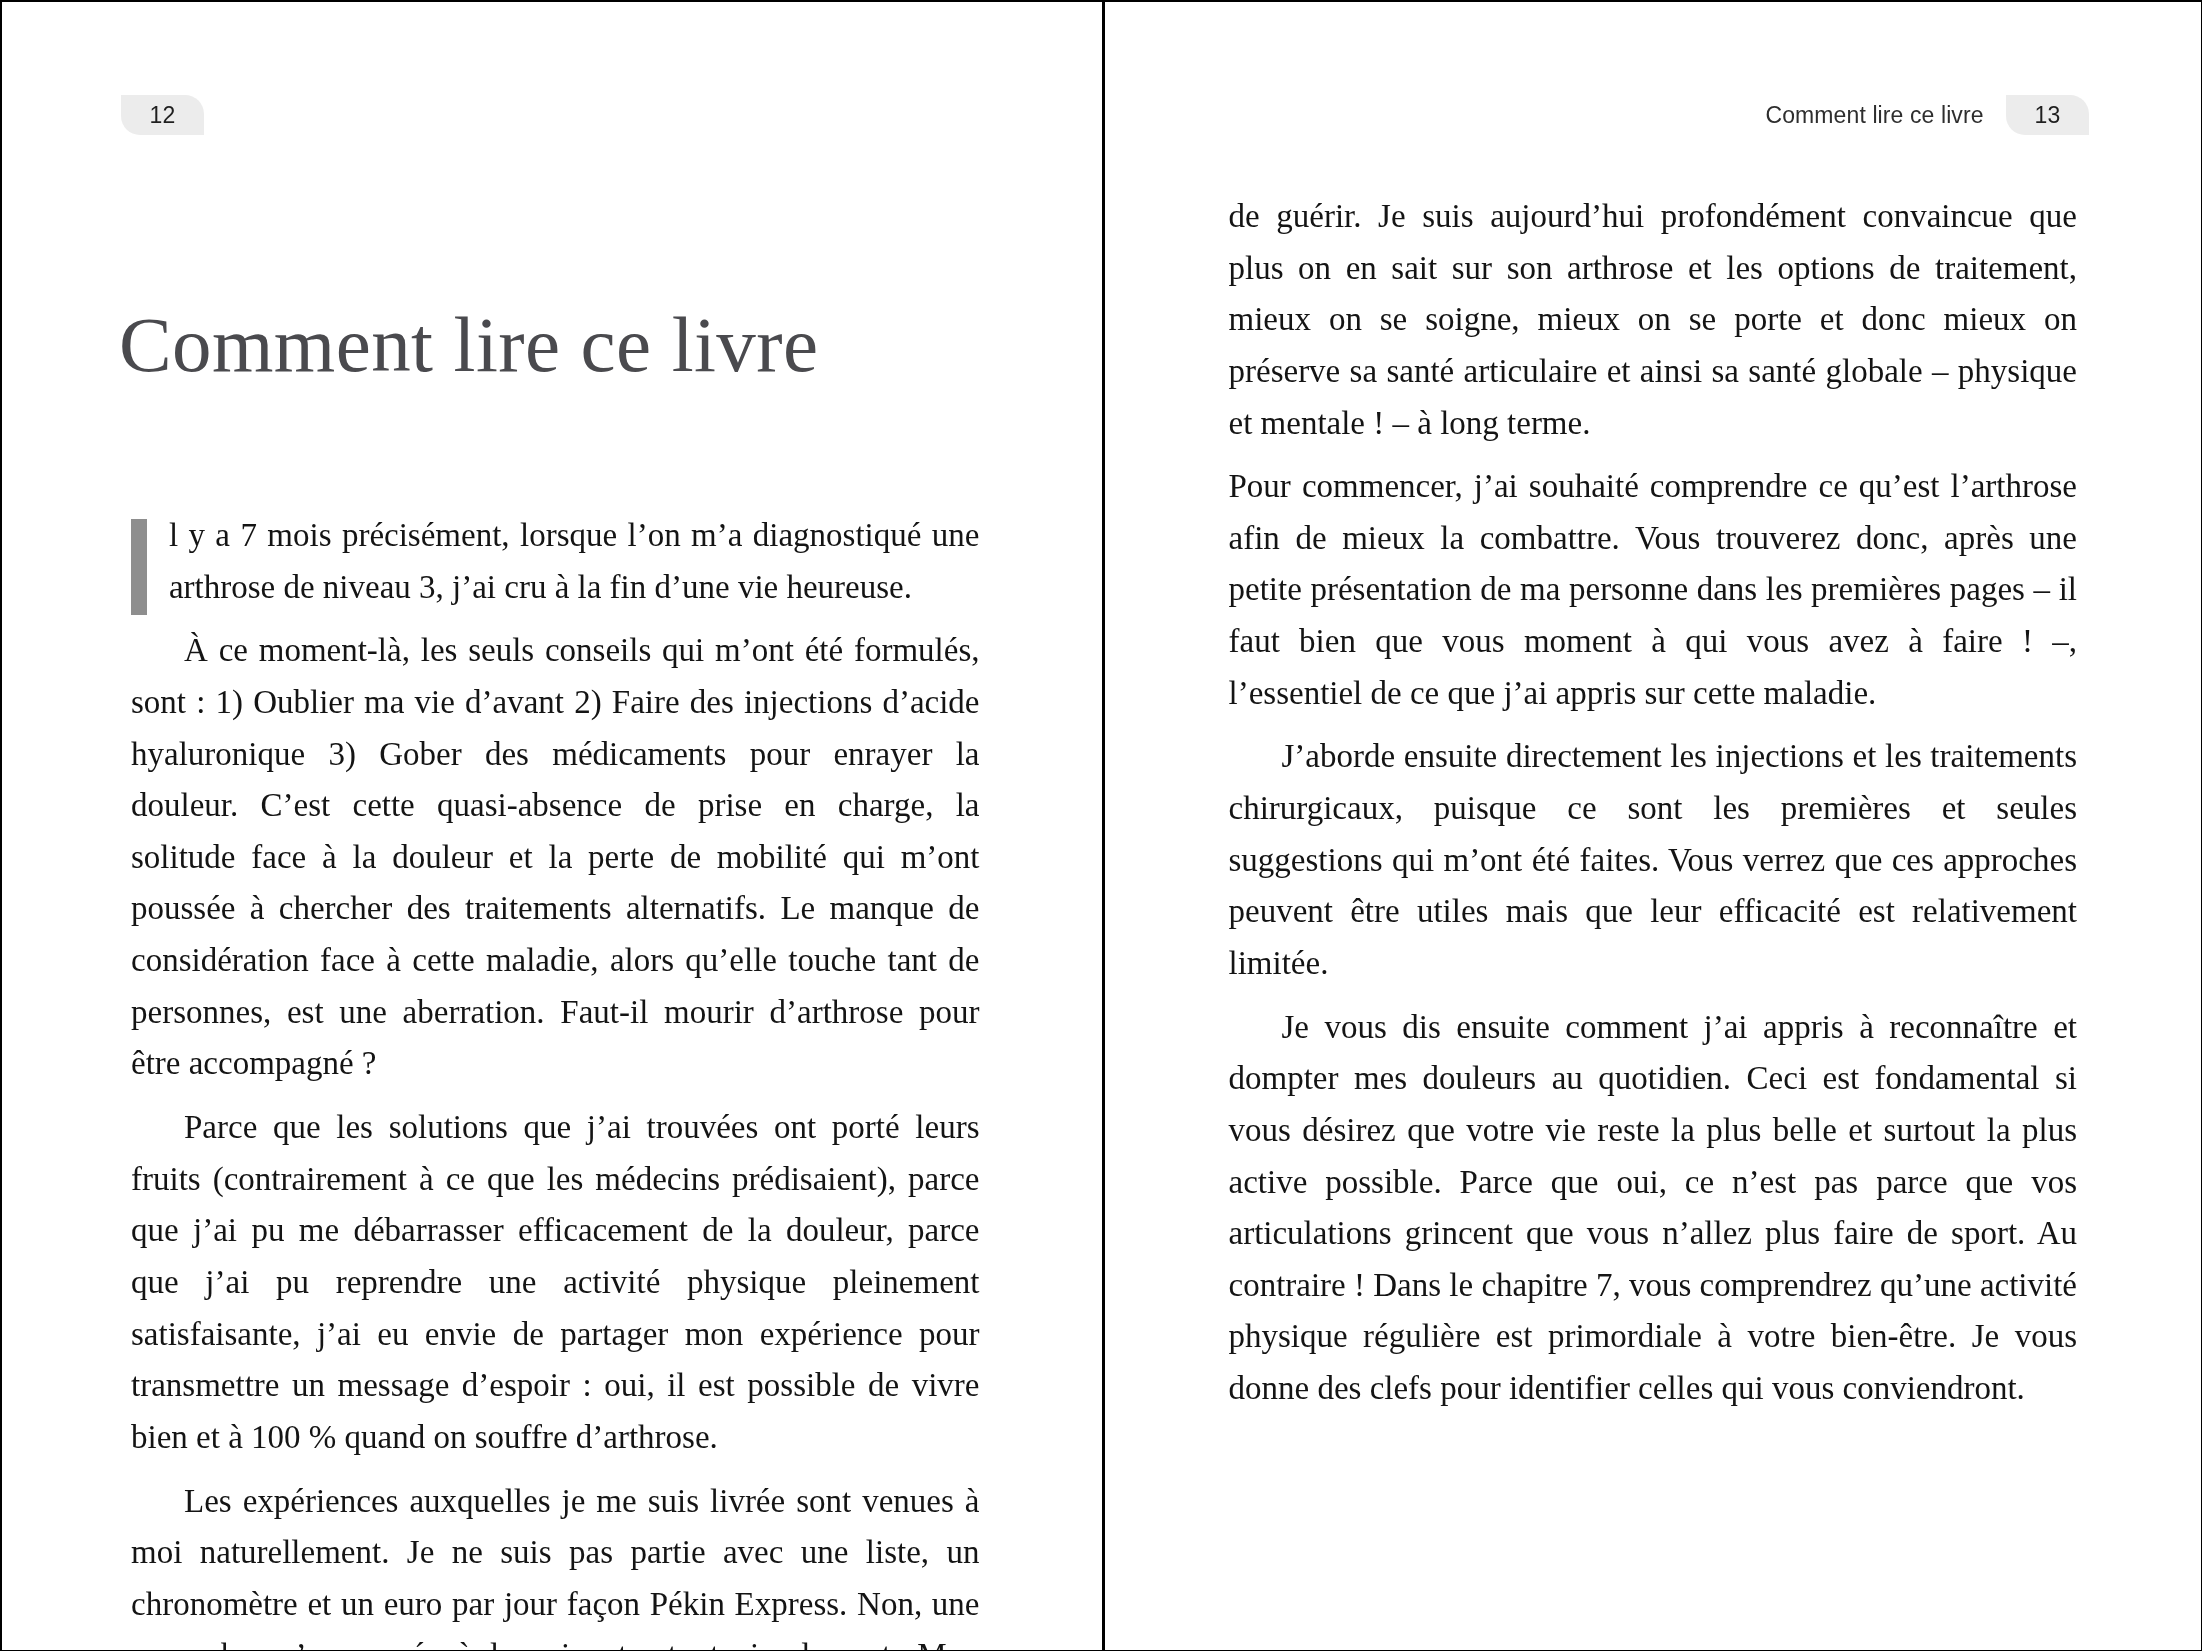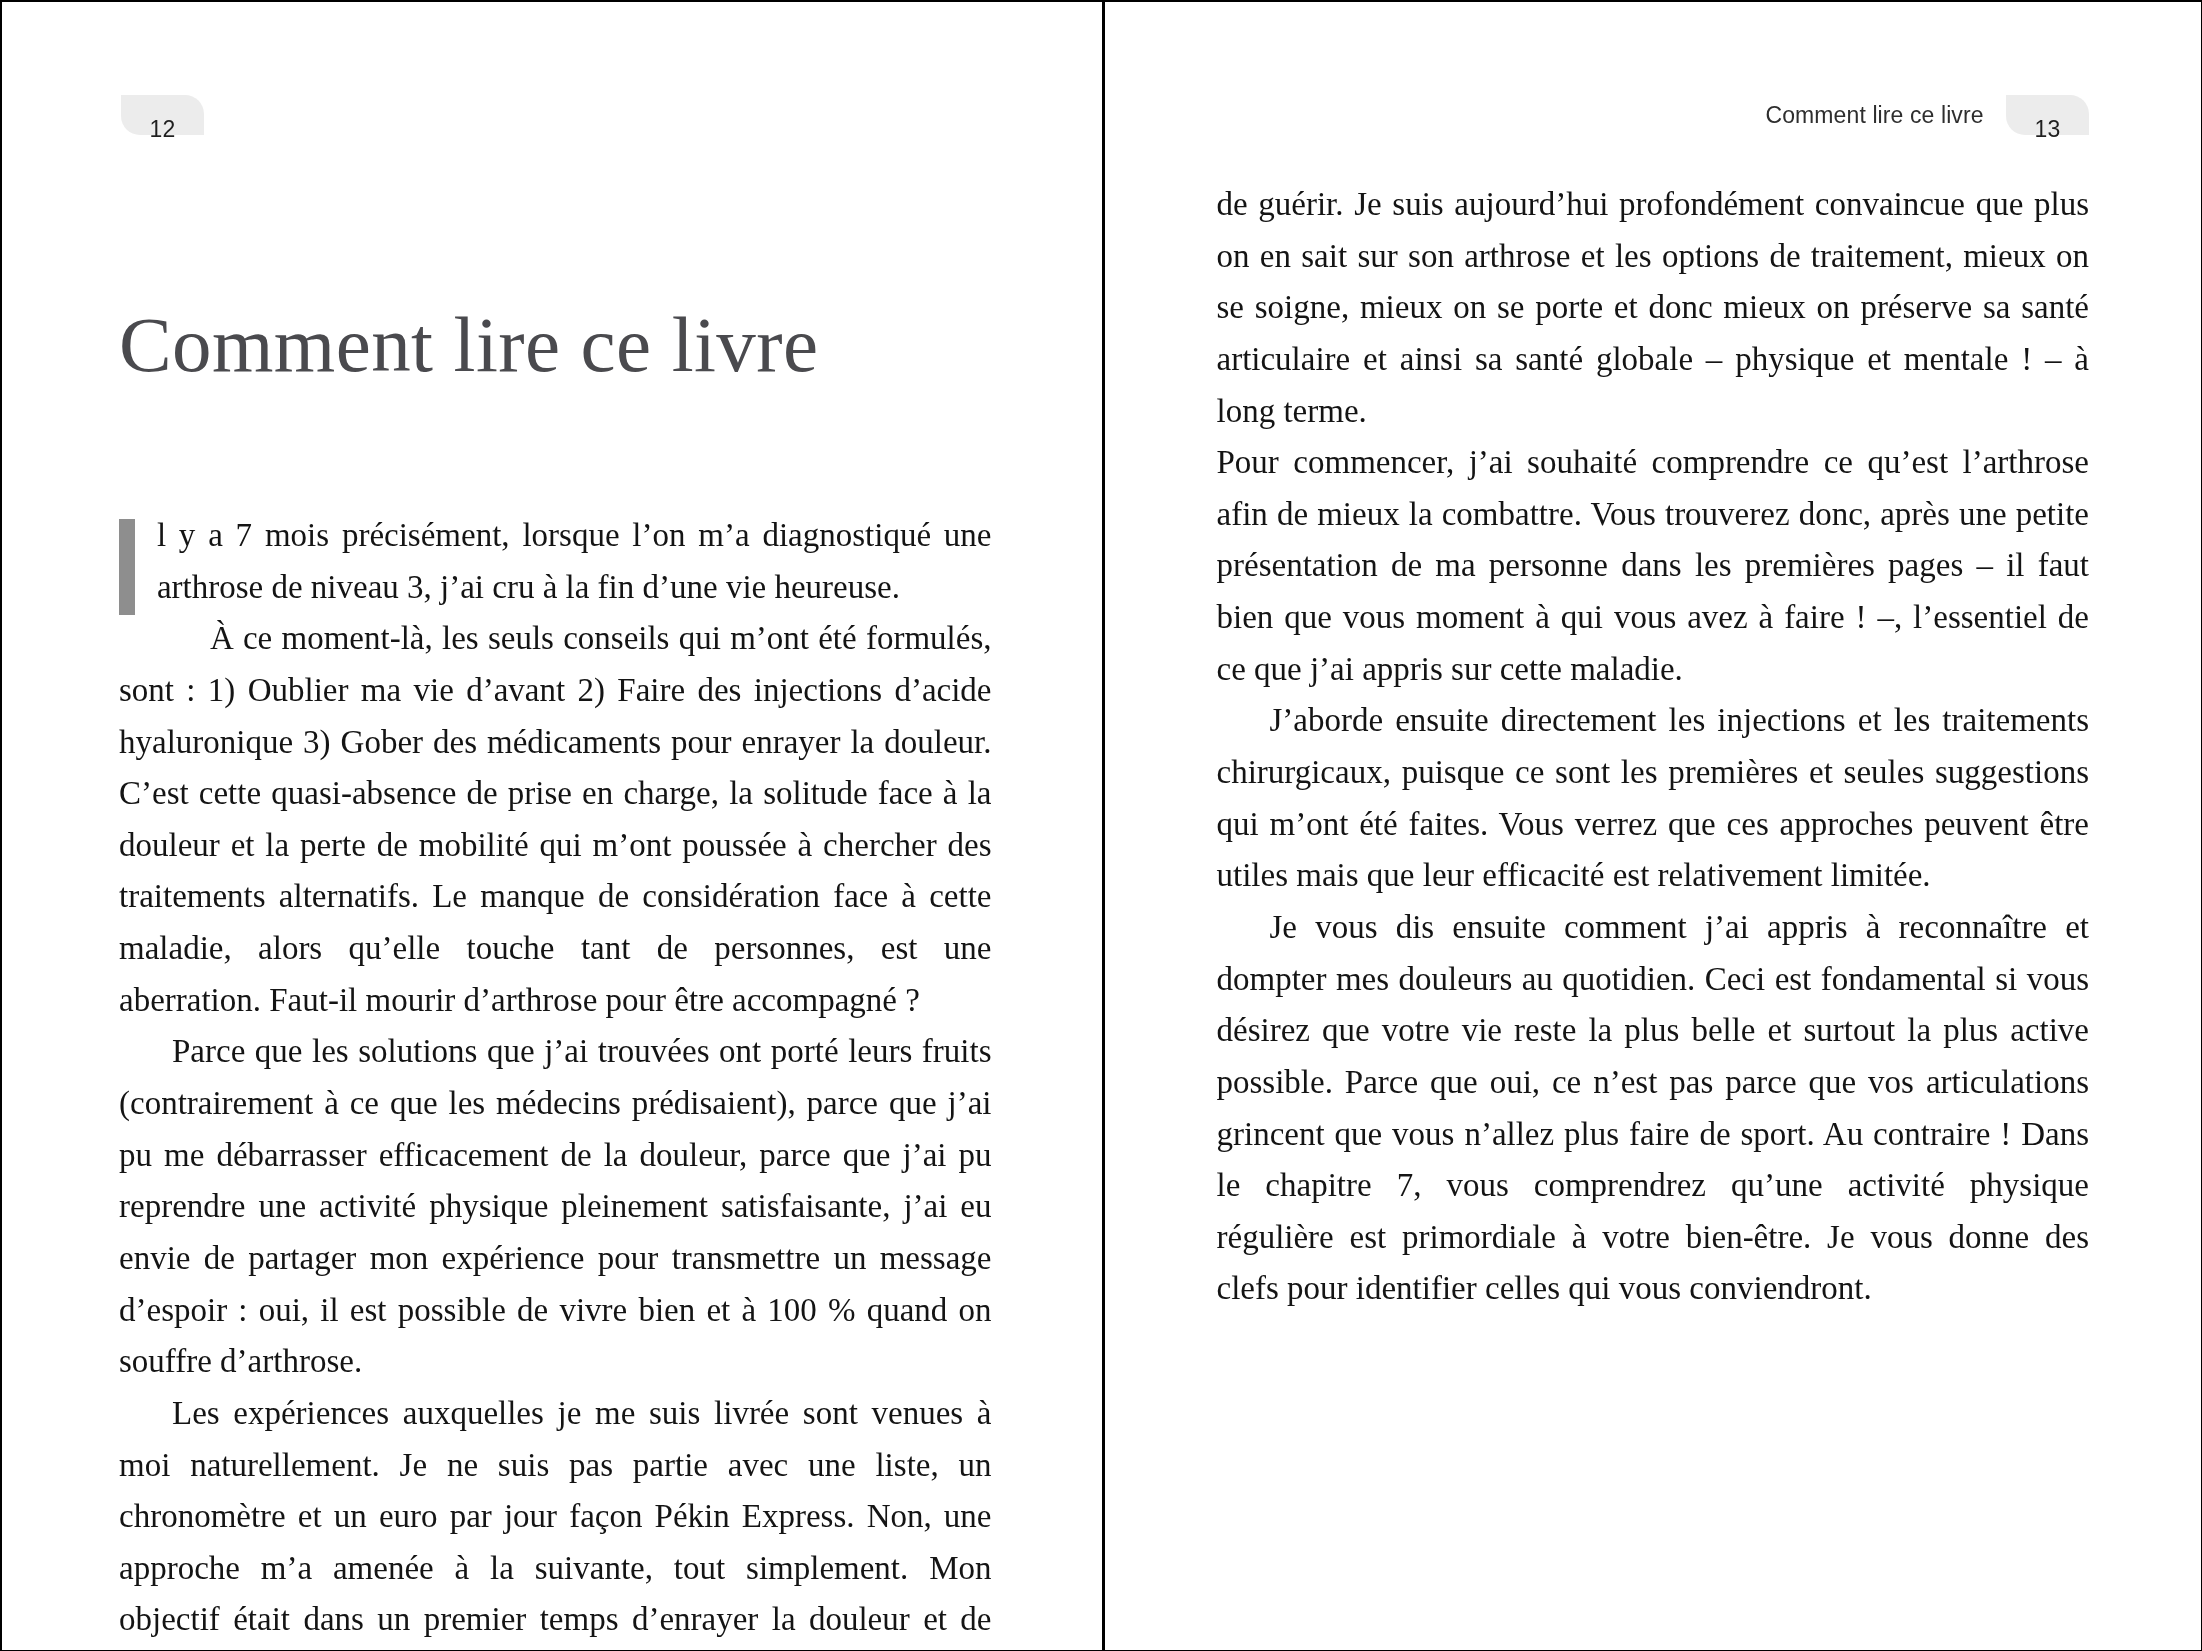--- a/index.html
+++ b/index.html
@@ -54,21 +54,21 @@
     color: #1f1f1f;
     font-family: "Liberation Sans", sans-serif;
     font-size: 23px;
     letter-spacing: 0.3px;
     min-width: 83px;
     height: 40px;
     line-height: 40px;
     text-align: center;
     border-radius: 0 19px 0 19px;
     box-sizing: border-box;
-    padding: 14px 12px;
+    padding: 0 12px;
   }
 
   .runhead-title {
     font-family: "Liberation Sans", sans-serif;
     font-size: 23px;
     color: #2e2e2e;
     letter-spacing: 0.1px;
     white-space: nowrap;
   }
 
@@ -90,21 +90,21 @@
     font-family: "Liberation Serif", serif;
     font-size: 33px;
     line-height: 1.565;
     color: #141414;
     text-align: justify;
     text-justify: inter-word;
     hyphens: none;
   }
 
   .body p {
-    margin: 0;
+    margin: 12px;
     font-family: Liberation Serif, serif;
   }
 
   .body p.indent {
     text-indent: 53px;
   }
 
   
   .opener {
     position: relative;

